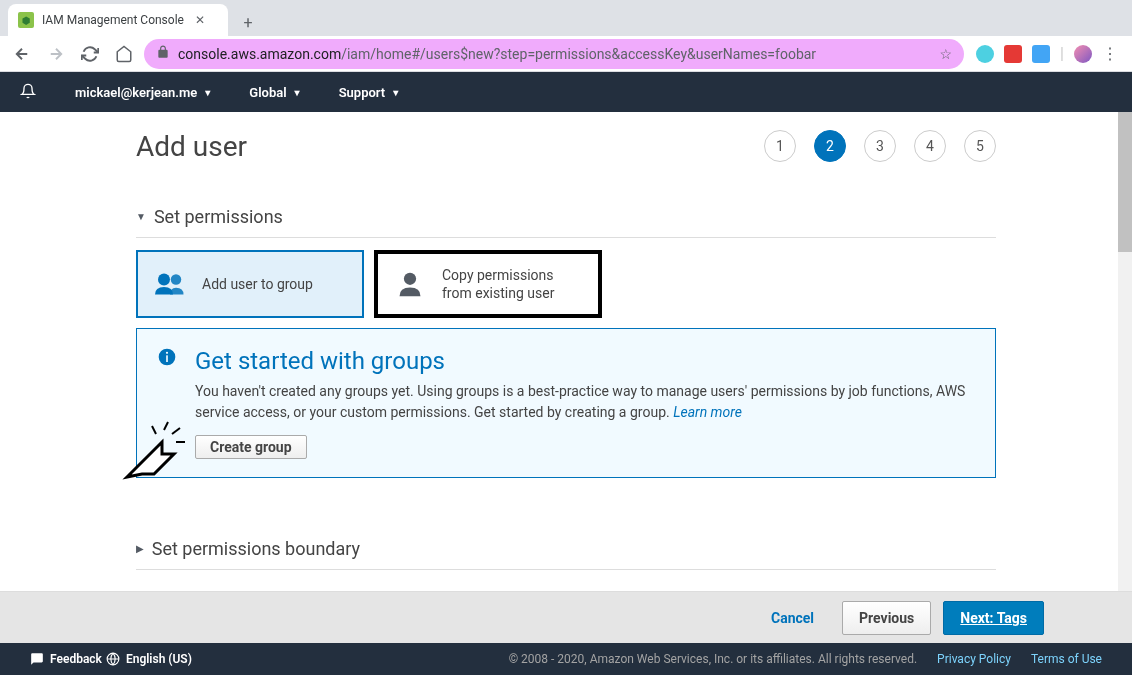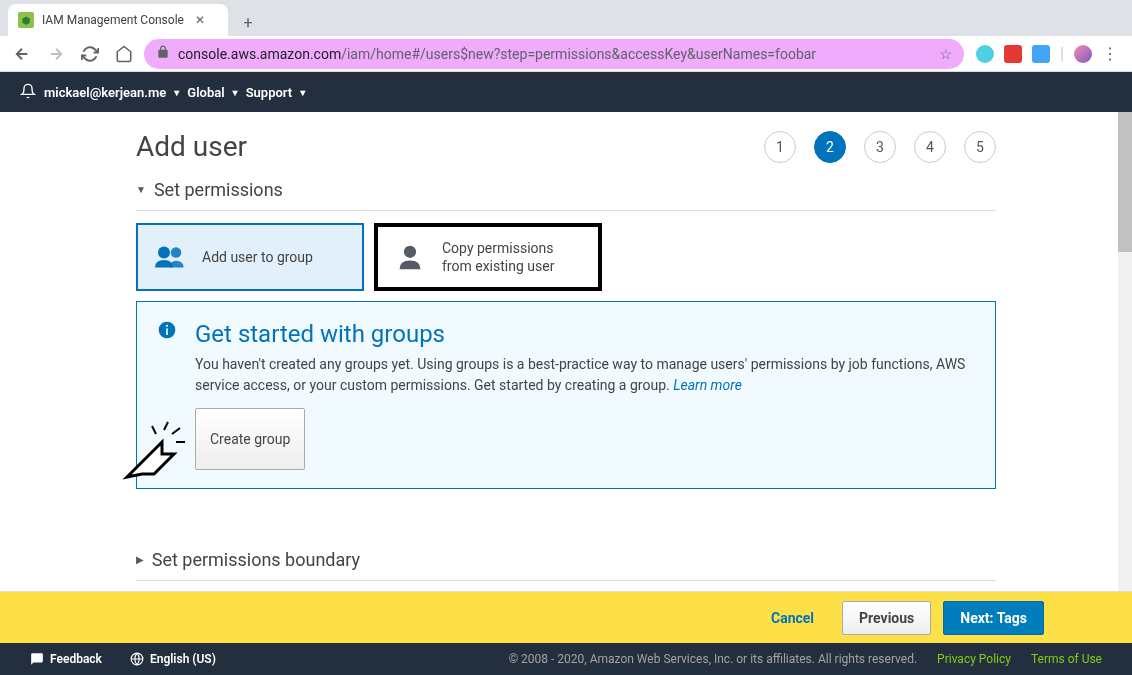--- a/index.html
+++ b/index.html
@@ -25,68 +25,68 @@
 .ext-icon { width: 18px; height: 18px; border-radius: 3px; }
 
 
 .aws-nav { background: #232f3e; height: 40px; display: flex; align-items: center; padding: 0 20px; color: #fff; font-size: 14px; justify-content: space-between; }
 .aws-nav-left { display: flex; align-items: center; gap: 24px; }
 .aws-logo { font-weight: bold; font-size: 16px; letter-spacing: 1px; position: relative; }
 .aws-logo-smile { position: absolute; bottom: -3px; left: 0; right: 0; height: 6px; }
 .nav-item { display: flex; align-items: center; gap: 6px; cursor: pointer; font-weight: 600; }
 .caret-down::after { content: "▾"; font-size: 10px; margin-left: 2px; }
 .pin-icon { color: #fff; cursor: pointer; }
-.aws-nav-right { display: flex; align-items: center; gap: 8px; font-size: 13px; }
+.aws-nav-right { display: flex; align-items: center; gap: 39px; font-size: 13px; }
 
 
 .content { padding: 18px 0 0 0; height: calc(100% - 112px - 52px - 32px); overflow-y: auto; position: relative; }
 .content-inner { max-width: 1060px; margin: 0 auto; padding: 0 100px 0 100px; }
 
-.page-header { display: flex; justify-content: space-between; align-items: flex-end; margin-bottom: 16px; }
+.page-header { display: flex; justify-content: space-between; align-items: flex-start; margin-bottom: 43px; }
 .page-title { font-size: 28px; font-weight: 400; color: #444; }
 .steps { display: flex; gap: 18px; }
 .step { width: 32px; height: 32px; border-radius: 50%; border: 1px solid #ccc; display: flex; align-items: center; justify-content: center; font-size: 14px; color: #555; background: #fff; }
 .step.active { background: #0073bb; border-color: #0073bb; color: #fff; }
 
 .section-title { display: flex; align-items: center; gap: 8px; font-size: 18px; color: #444; padding-bottom: 10px; border-bottom: 1px solid #ddd; margin-bottom: 12px; cursor: pointer; }
 .section-caret { font-size: 10px; color: #545b64; }
 
 .perm-options { display: flex; gap: 10px; margin-bottom: 10px; }
 .perm-card { border: 4px solid #000000; padding: 12px 14px; display: flex; align-items: center; gap: 14px; width: 228px; height: 68px; cursor: pointer; font-size: 14px; color: #444; }
 .perm-card.selected { background: #e1f0fa; border: 2px solid #0073bb; }
 .perm-icon { width: 36px; height: 28px; color: #545b64; flex-shrink: 0; }
 .perm-card.selected .perm-icon { color: #0073bb; }
 .perm-label { line-height: 1.3; }
 
 .info-box { border: 1px solid #0073bb; background: #f1faff; padding: 18px 20px; display: flex; gap: 18px; margin-bottom: 60px; position: relative; }
 .info-icon { color: #0073bb; font-size: 18px; flex-shrink: 0; }
 .info-content h3 { color: #0073bb; font-size: 24px; font-weight: 400; margin-bottom: 6px; }
 .info-content p { font-size: 14px; color: #444; line-height: 1.5; margin-bottom: 12px; }
 .info-content a { color: #0073bb; text-decoration: none; font-style: italic; }
-.create-group-btn { background: linear-gradient(#fff, #eee); border: 1px solid #aaa; padding: 22px 14px; font-size: 14px; font-weight: 400; color: #444; cursor: pointer; border-radius: 2px; }
+.create-group-btn { background: linear-gradient(#fff, #eee); border: 1px solid #aaa; padding: 3px 14px; font-size: 14px; font-weight: 700; color: #444; cursor: pointer; border-radius: 2px; }
 
 .section-collapsed { display: flex; align-items: center; gap: 8px; font-size: 18px; color: #444; padding-bottom: 10px; border-bottom: 1px solid #ddd; cursor: pointer; }
 
 
 .cursor-overlay { position: absolute; pointer-events: none; z-index: 100; }
 
 
-.action-bar { position: absolute; bottom: 32px; left: 0; right: 0; background: #fde047; border-top: 1px solid #ddd; height: 52px; display: flex; align-items: center; justify-content: flex-end; padding: 0 88px 0 20px; gap: 12px; }
+.action-bar { position: absolute; bottom: 32px; left: 0; right: 0; background: #e5e5e5; border-top: 1px solid #ddd; height: 52px; display: flex; align-items: center; justify-content: flex-end; padding: 0 88px 0 20px; gap: 12px; }
 .btn { padding: 8px 16px; font-size: 14px; font-weight: 700; border-radius: 2px; cursor: pointer; }
 .btn-cancel { color: #0073bb; background: none; border: none; }
 .btn-prev { background: linear-gradient(#fff, #eee); border: 1px solid #aaa; color: #444; }
-.btn-next { background: #007dbc; border: 1px solid #006ba6; color: #fff; }
+.btn-next { background: #007dbc; border: 1px solid #006ba6; color: #fff; text-decoration: underline; }
 
 
 .footer { position: absolute; bottom: 0; left: 0; right: 0; background: #232f3e; height: 32px; display: flex; align-items: center; justify-content: space-between; padding: 0 30px; font-size: 12px; color: #ccc; }
-.footer-left { display: flex; gap: 28px; align-items: flex-start; }
+.footer-left { display: flex; gap: 4px; align-items: flex-start; }
 .footer-link { color: #fff; font-weight: 600; display: flex; align-items: center; gap: 6px; cursor: pointer; }
 .footer-right { display: flex; gap: 20px; align-items: center; }
 .footer-copy { color: #a3a3a3; }
-.footer-right a { color: #84cc16; text-decoration: none; }
+.footer-right a { color: #7dd3fc; text-decoration: none; }
 
 
 .fake-scrollbar { position: absolute; right: 0; top: 112px; bottom: 84px; width: 14px; background: #f1f1f1; }
 .fake-thumb { position: absolute; top: 0; width: 100%; height: 140px; background: #c1c1c1; }
 .scroll-arrow { position: absolute; width: 14px; height: 14px; display: flex; align-items: center; justify-content: center; font-size: 9px; color: #666; }
 </style>
 </head>
 <body>
 
 <div class="browser-chrome">

